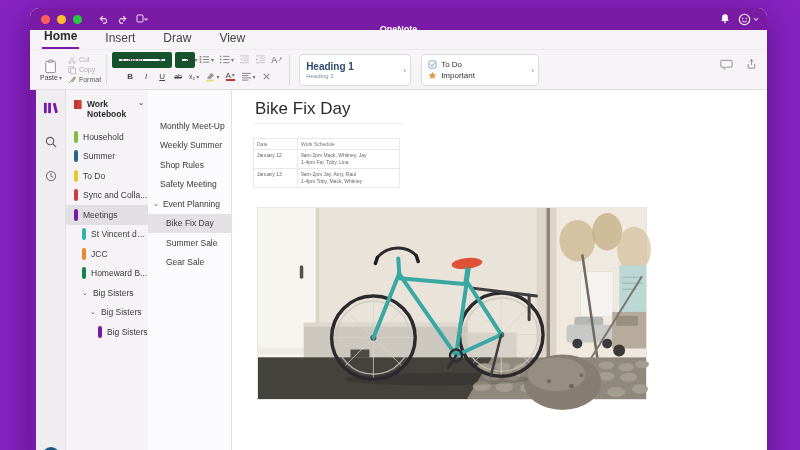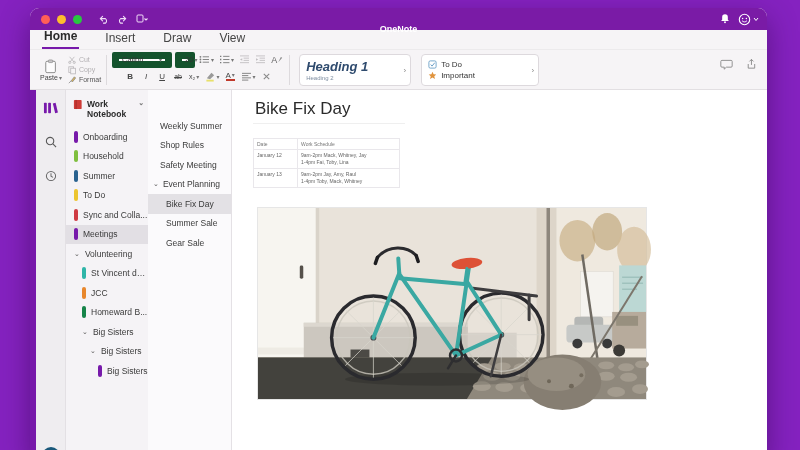--- a/index.html
+++ b/index.html
@@ -38,21 +38,21 @@
     display:flex; align-items:center; justify-content:space-between; padding:1px 3px; height:13px; }
   .fname { width:60px; } .fsize { width:15px; }
   .tbtn { height:13px; min-width:13px; display:flex; align-items:center; justify-content:center; font-size:8px; color:#444; padding:0 1px; }
   .tbtn.b { font-weight:bold; } .tbtn.i { font-style:italic; } .tbtn.u { text-decoration:underline; }
   .tbtn.s { text-decoration:line-through; font-size:7px; }
   .tbtn.gray { color:#b7b4b7; }
   .chev { font-size:6px; color:#777; margin-left:1px; }
   .card { background:#fff; border:1px solid #ddd9dd; border-radius:4px; height:32px; display:flex; align-items:center; padding:0 6px; position:relative; }
   .card .arrow { position:absolute; right:4px; top:50%; transform:translateY(-50%); color:#888; font-size:8px; }
   .styles-card { width:112px; margin-left:4px; flex-direction:column; align-items:flex-start; justify-content:center; }
-  .h1lbl { font-size:13px; color:#2f4b6e; font-weight:bold;font-style:italic; }
+  .h1lbl { font-size:10px; color:#2f4b6e; font-weight:bold; }
   .h2lbl { font-size:6px; color:#7d8da0; margin-top:1px; }
   .tags-card { width:118px; margin-left:10px; flex-direction:column; align-items:flex-start; justify-content:center; gap:2px; }
   .tagrow { display:flex; align-items:center; gap:4px; font-size:8px; color:#333; }
   .rib-right { position:absolute; right:10px; top:6px; display:flex; gap:12px; }
 
   
   .main { display:flex; height:389px; }
   .accent { width:6px; background:#7719aa; }
   .rail { width:30px; background:#efedf0; border-right:1px solid #e3e0e4; display:flex; flex-direction:column; align-items:center; padding-top:8px; gap:14px; position:relative; }
   .rail .railbtn { width:20px; height:20px; display:flex; align-items:center; justify-content:center; }
@@ -332,47 +332,39 @@
       <div class="nb-header">
         <svg width="10" height="11" viewBox="0 0 11 12">
             <rect x="1" y="1" width="8.5" height="10" rx="1" fill="#ce3c37"></rect>
             <rect x="2.8" y="1" width="1.2" height="10" fill="#a92e2a"></rect>
           </svg>
         <span class="lbl" style="overflow:hidden;text-overflow:ellipsis;">Work Notebook</span>
         <span class="chev">⌄</span>
       </div>
 
       <div class="srow">
-          <span class="tabclr" style="background: rgb(119, 25, 170);"></span>
-          <span class="lbl">Onboarding</span>
-        </div>
-      <div class="srow">
           <span class="tabclr" style="background: rgb(127, 191, 63);"></span>
           <span class="lbl">Household</span>
         </div>
       <div class="srow">
           <span class="tabclr" style="background: rgb(42, 98, 143);"></span>
           <span class="lbl">Summer</span>
         </div>
       <div class="srow">
           <span class="tabclr" style="background: rgb(236, 197, 47);"></span>
           <span class="lbl">To Do</span>
         </div>
       <div class="srow">
           <span class="tabclr" style="background: rgb(207, 59, 67);"></span>
           <span class="lbl">Sync and Colla...</span>
         </div>
       <div class="srow sel">
           <span class="tabclr" style="background: rgb(119, 25, 170);"></span>
           <span class="lbl">Meetings</span>
         </div>
-      <div class="srow">
-          <span class="gchev">⌄</span>
-          <span class="lbl">Volunteering</span>
-        </div>
       <div class="srow ind1">
           <span class="tabclr" style="background: rgb(47, 181, 168);"></span>
           <span class="lbl">St Vincent de...</span>
         </div>
       <div class="srow ind1">
           <span class="tabclr" style="background: rgb(232, 135, 44);"></span>
           <span class="lbl">JCC</span>
         </div>
       <div class="srow ind1">
           <span class="tabclr" style="background: rgb(22, 132, 73);"></span>
@@ -388,20 +380,23 @@
         </div>
       <div class="srow ind3">
           <span class="tabclr" style="background: rgb(119, 25, 170);"></span>
           <span class="lbl">Big Sisters</span>
         </div>
 
     </div>
 
     <div class="pages">
       <div class="pages-list">
+        <div class="prow">
+            <span class="lbl">Monthly Meet-Up</span>
+          </div>
         <div class="prow">
             <span class="lbl">Weekly Summer</span>
           </div>
         <div class="prow">
             <span class="lbl">Shop Rules</span>
           </div>
         <div class="prow">
             <span class="lbl">Safety Meeting</span>
           </div>
         <div class="prow grp0">

